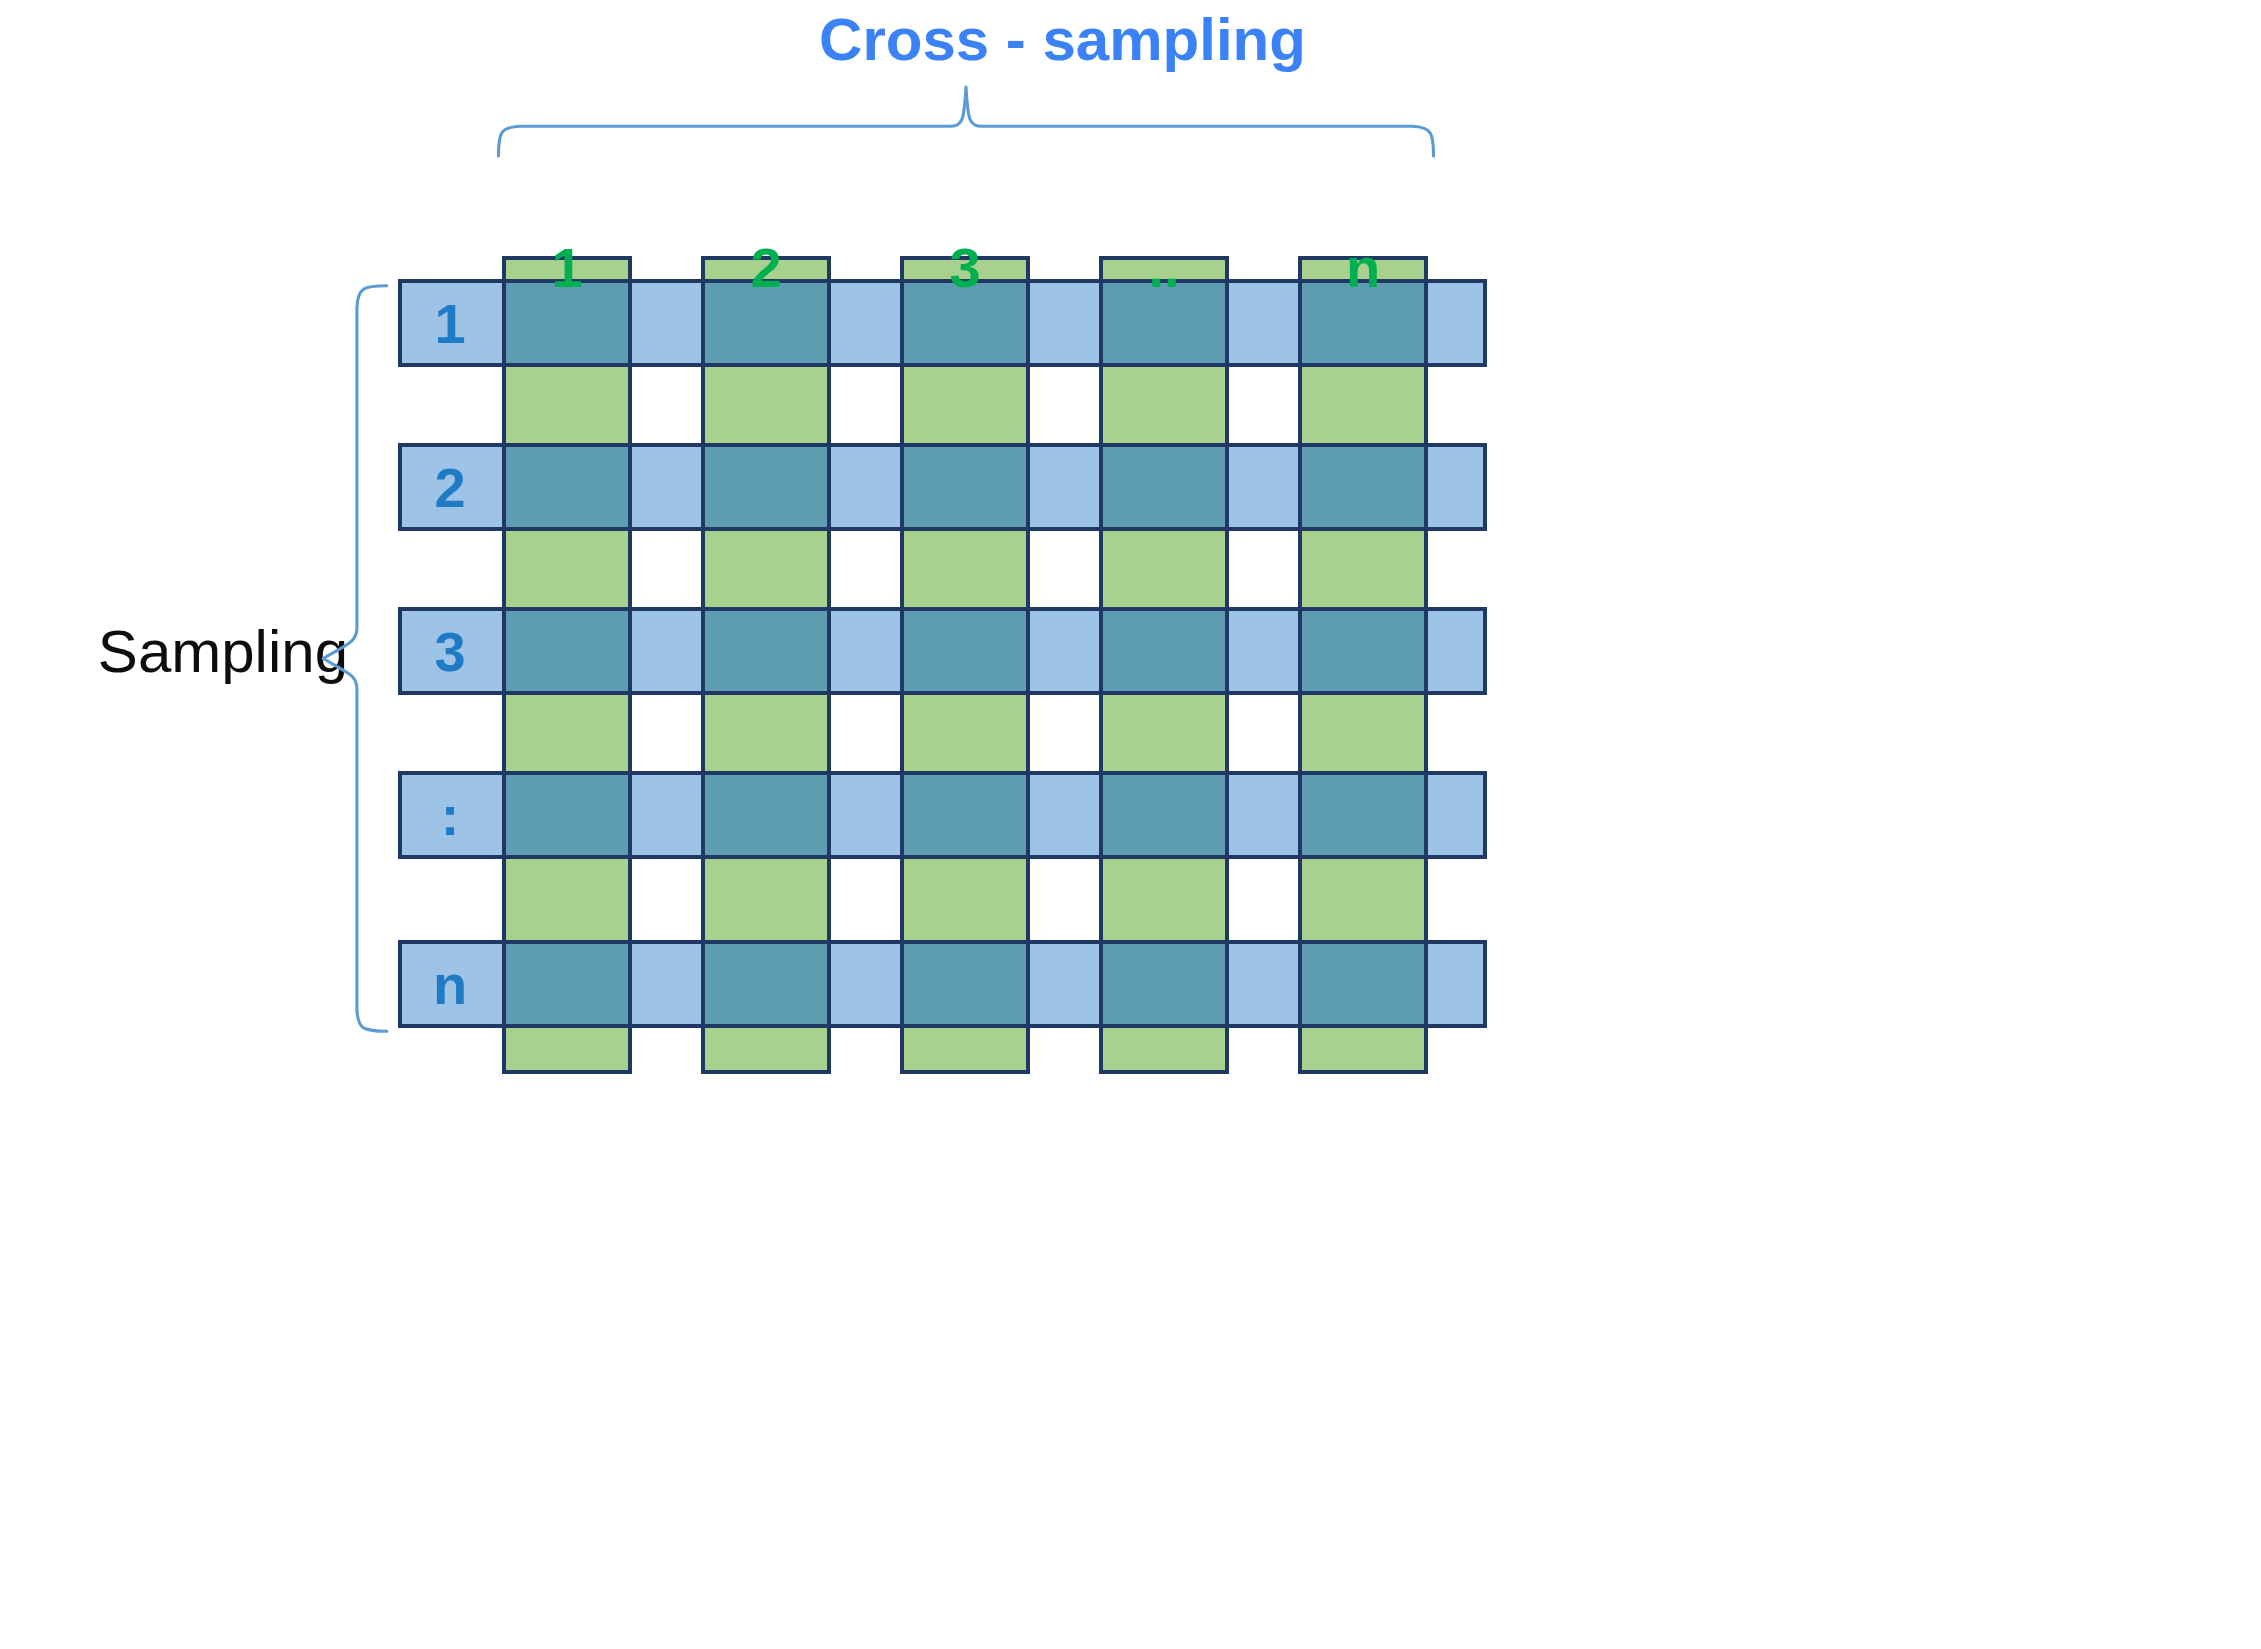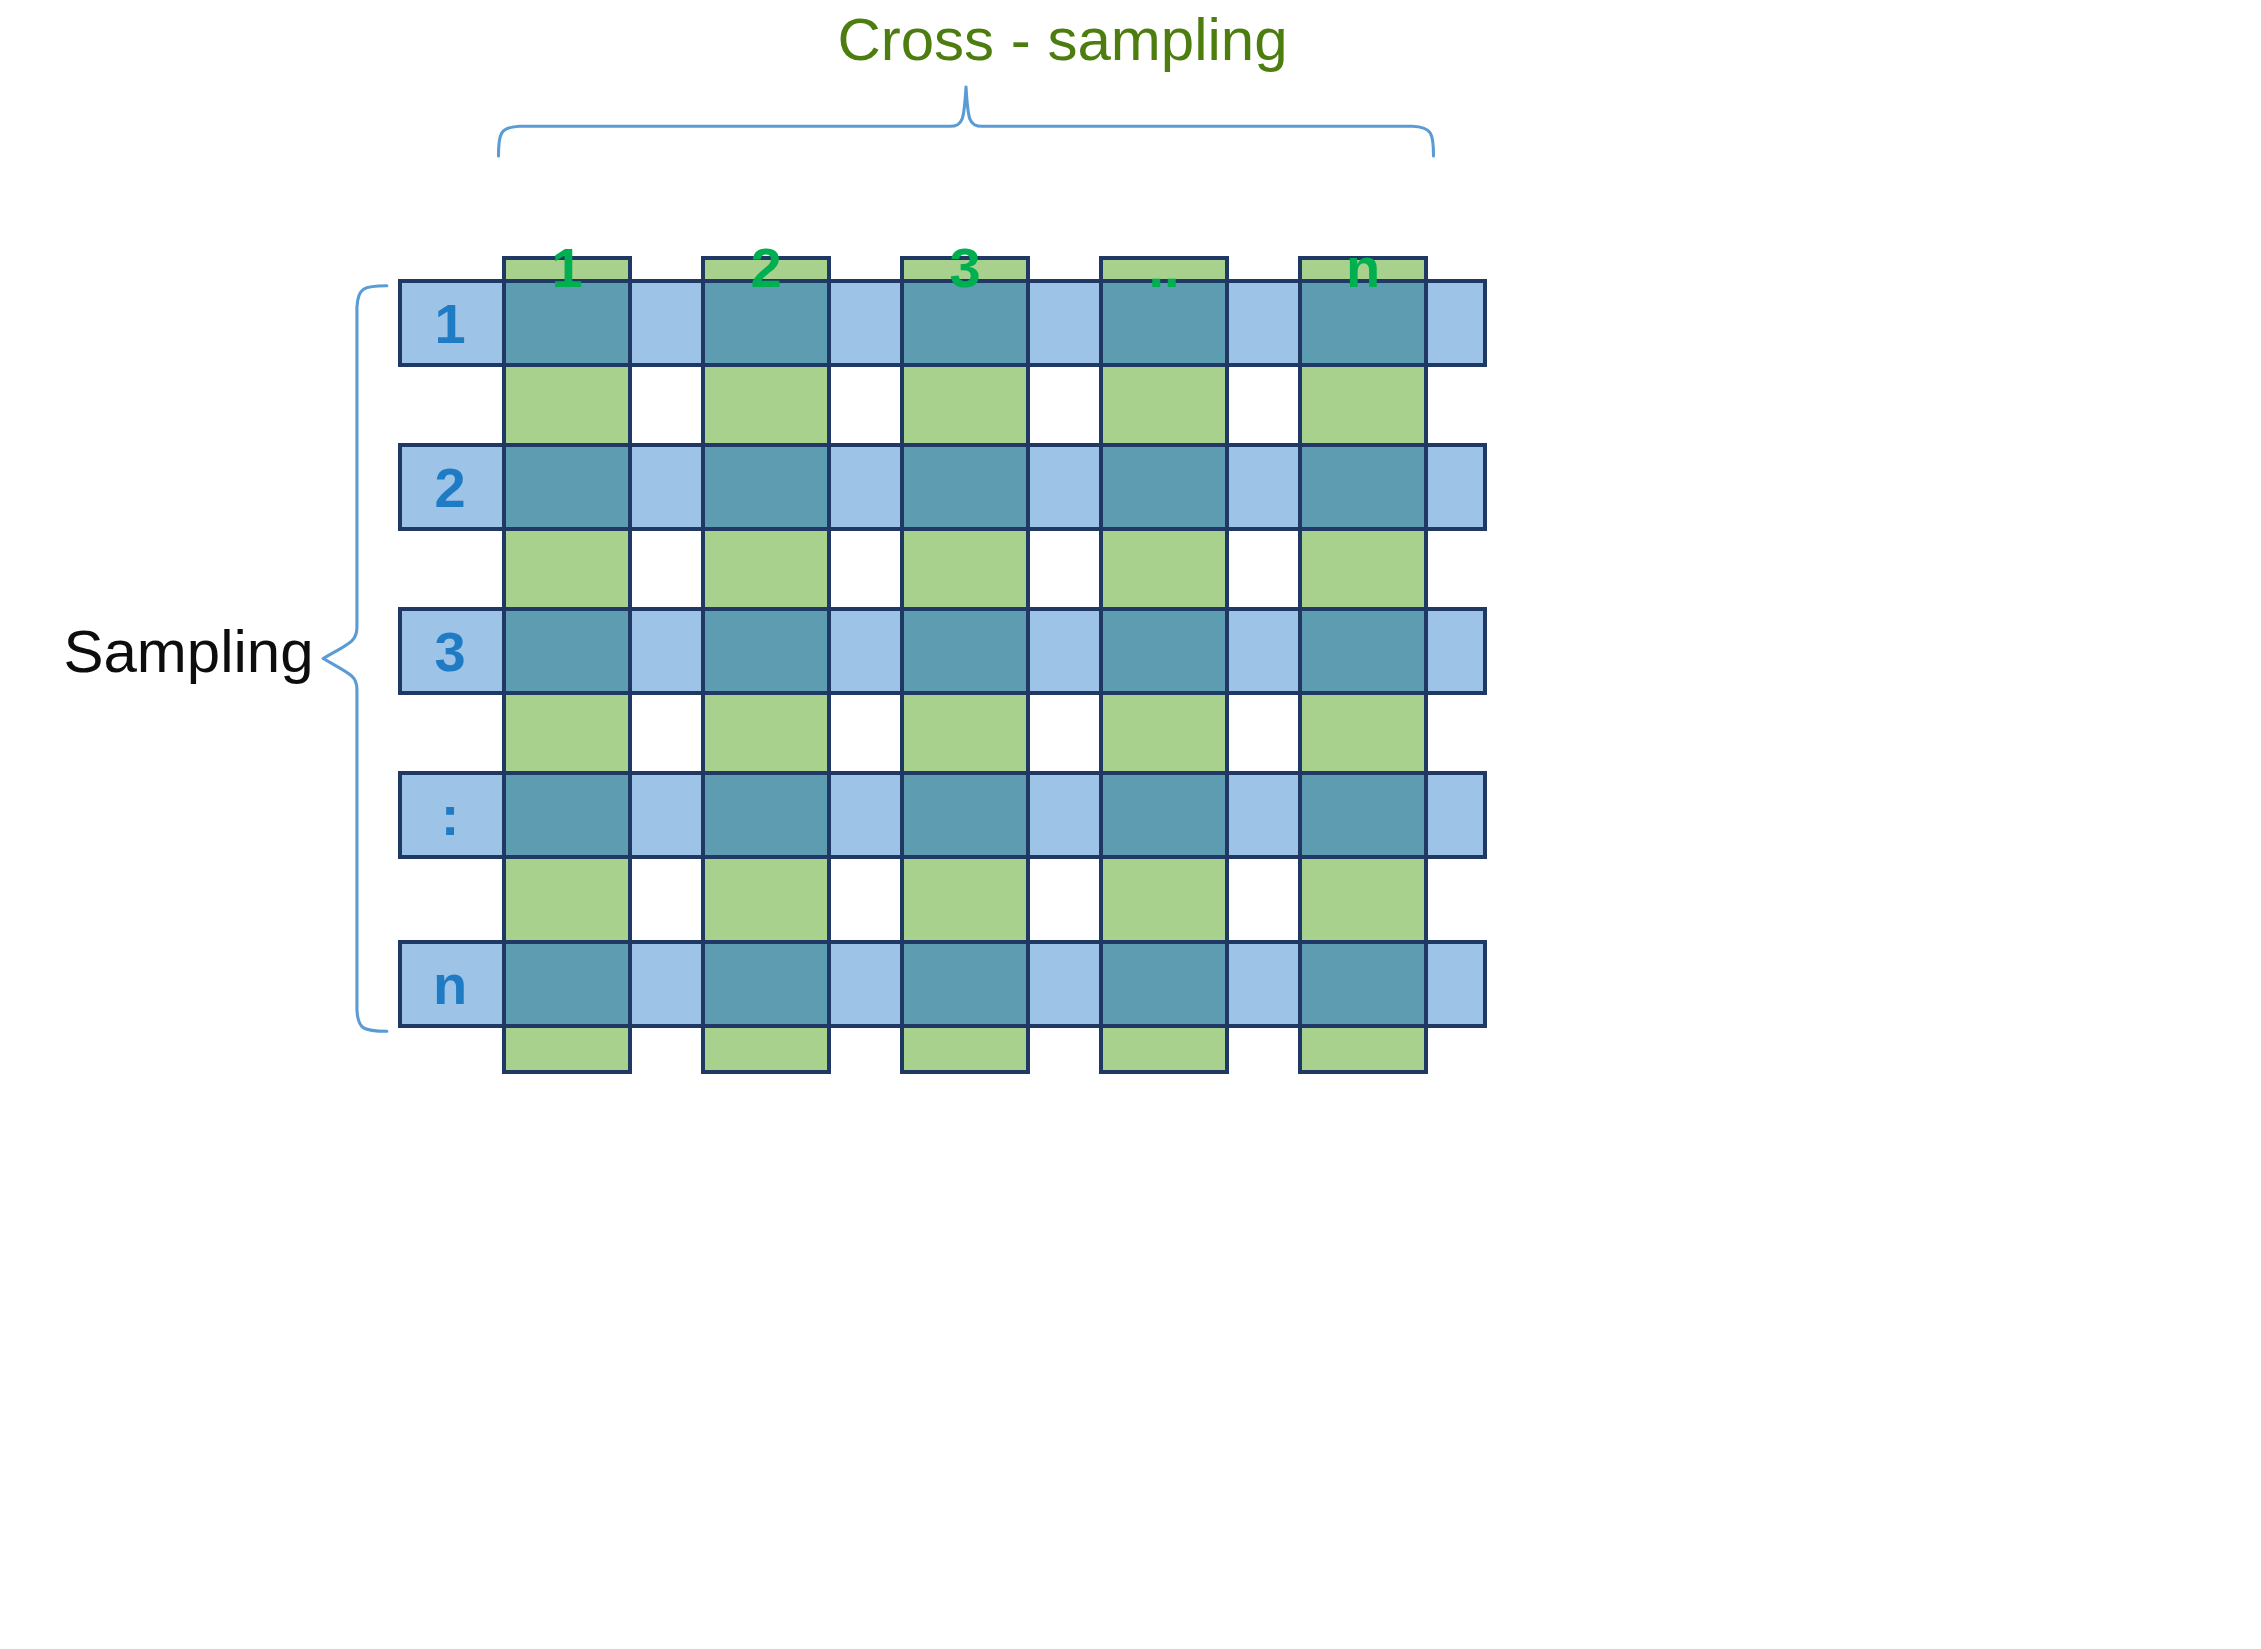--- a/index.html
+++ b/index.html
@@ -9,27 +9,27 @@
     width:2261px;height:1649px;overflow:hidden;position:relative;
   }
   #stage{position:absolute;left:0;top:0;width:2261px;height:1649px;}
 
   
   .title-top{
     position:absolute;
     left:792px; top:7.7px; width:541px;
     text-align:center;
     font-size:60px; line-height:1.05;
-    color:#4d7c0f; font-weight:400;
+    color:#3b82f6; font-weight:700;
     white-space:nowrap;
   }
   .title-left{
     position:absolute;
     left:29px; top:620px; width:319px;
-    text-align:center;
+    text-align:right;
     font-size:60px; line-height:1.05;
     color:#0d0d0d; font-weight:400;
     white-space:nowrap;
   }
 
   
   svg.brace{position:absolute; overflow:visible;}
   .brace path{fill:none;stroke:#5b9bd5;stroke-width:3.2;
               stroke-linecap:round;stroke-linejoin:round;}
 

